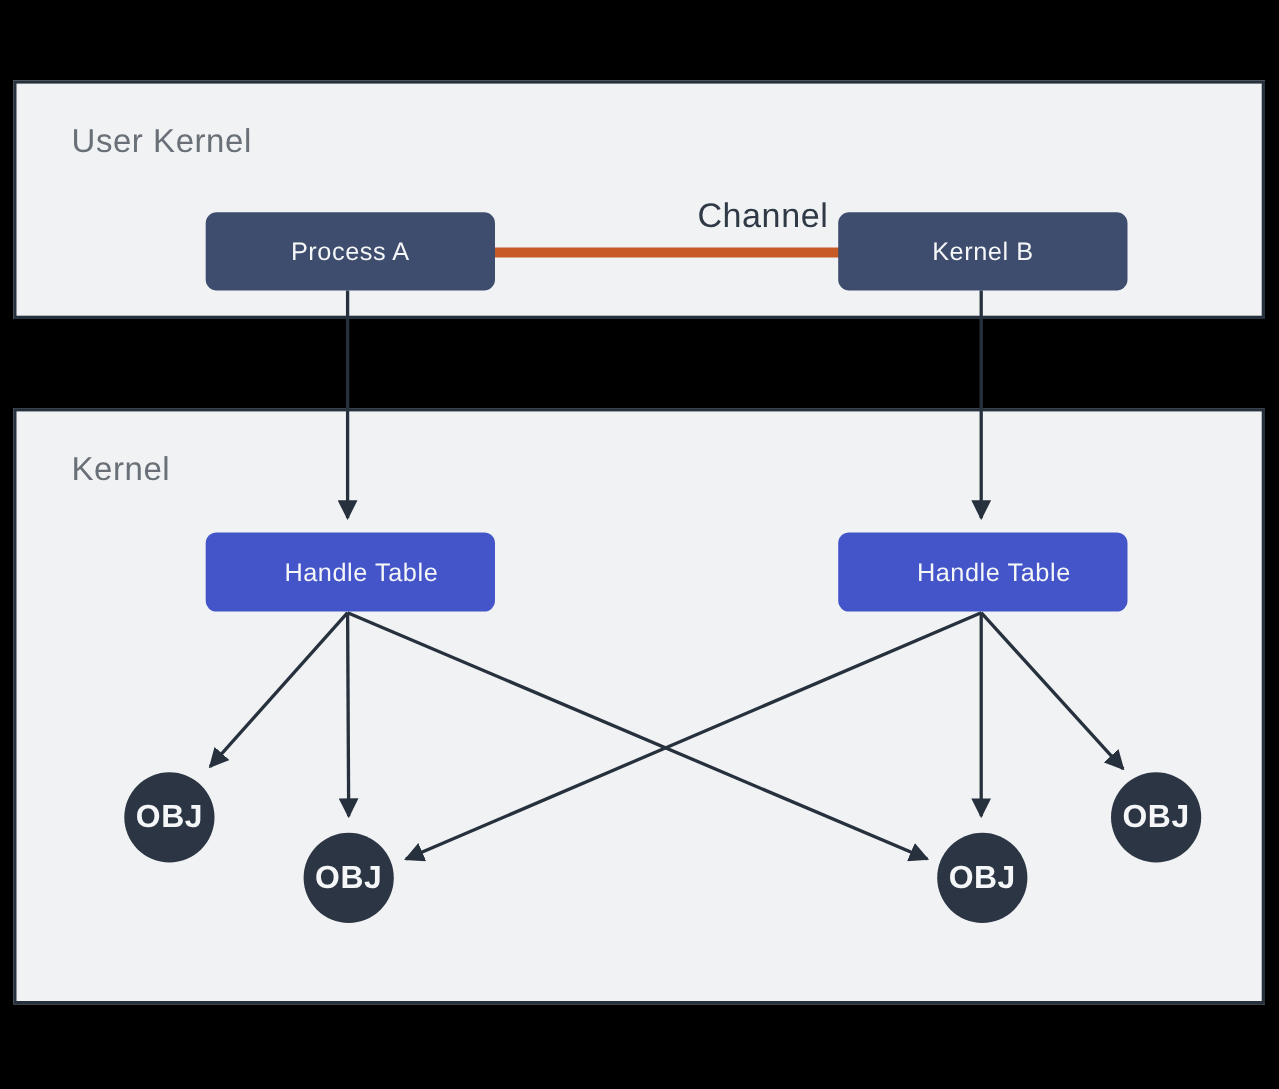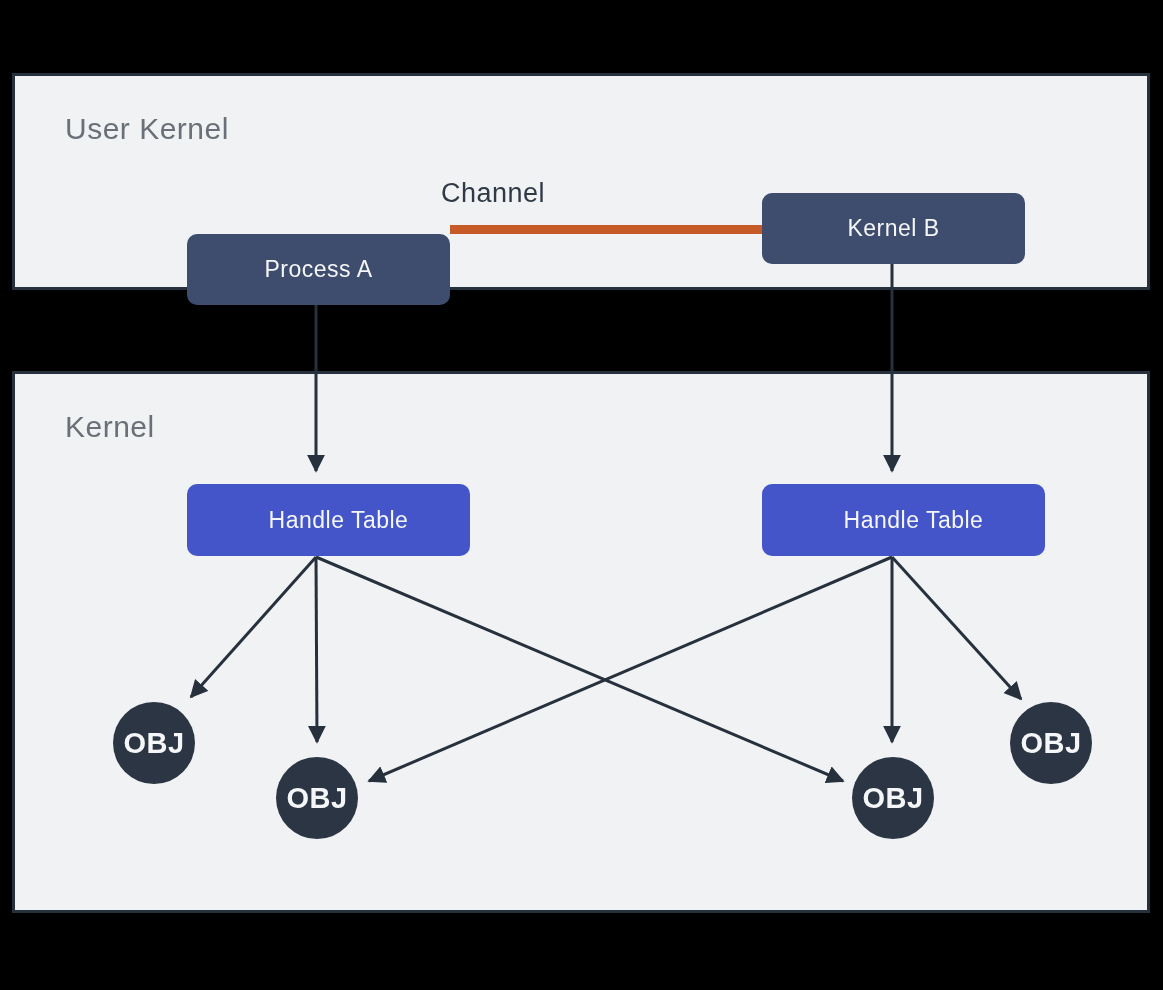--- a/index.html
+++ b/index.html
@@ -35,38 +35,38 @@
     font-size:30px;letter-spacing:0.5px;
     color:var(--panel-label);
   }
   .arrow-layer{position:absolute;left:0;top:0;width:1163px;height:990px;pointer-events:none;}
   .node{
     position:absolute;display:flex;align-items:center;justify-content:center;
     color:var(--box-text);font-size:23px;letter-spacing:0.5px;
     border-radius:10px;text-align:center;
   }
   .process{background:var(--process-box);width:263px;height:71px;top:193px;}
-  .process.a{left:187px;margin-top:41px;}
+  .process.a{left:187px;}
   .process.b{left:762px;}
-  .handle-table{background:var(--handle-table-box);width:283px;height:72px;top:484px;padding-left:20px;}
+  .handle-table{background:var(--handle-table-box);width:263px;height:72px;top:484px;padding-left:20px;}
   .handle-table.left{left:187px;}
   .handle-table.right{left:762px;}
   .obj{
     position:absolute;width:82px;height:82px;border-radius:50%;
     background:var(--object-circle);
     display:flex;align-items:center;justify-content:center;
     color:var(--box-text);font-size:29px;letter-spacing:0.5px;font-weight:bold;
   }
   .obj.o1{left:113px;top:702px;}
   .obj.o2{left:276px;top:757px;}
   .obj.o3{left:852px;top:757px;}
   .obj.o4{left:1010px;top:702px;}
   .channel-label{
     position:absolute;left:441px;top:178px;width:312px;
-    text-align:left;font-size:27px;letter-spacing:0.5px;
+    text-align:right;font-size:31px;letter-spacing:0.5px;
     color:var(--channel-text);
   }
 </style>
 </head>
 <body>
 
 <div class="canvas">
 
   <section class="panel user-space">
     <span class="panel-label">User Kernel</span>

